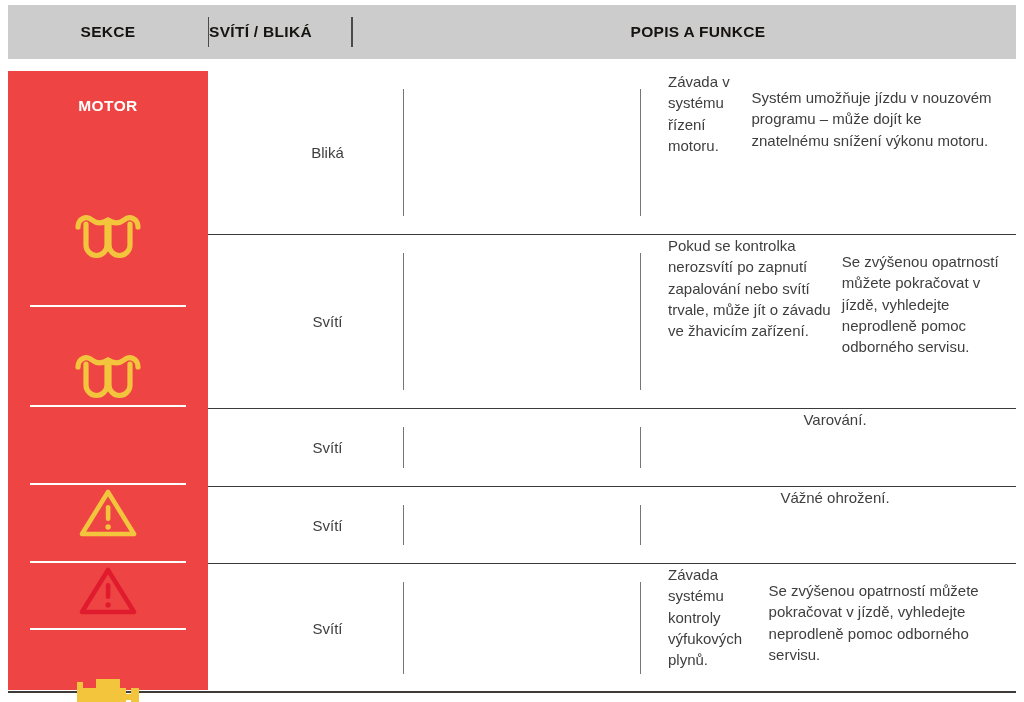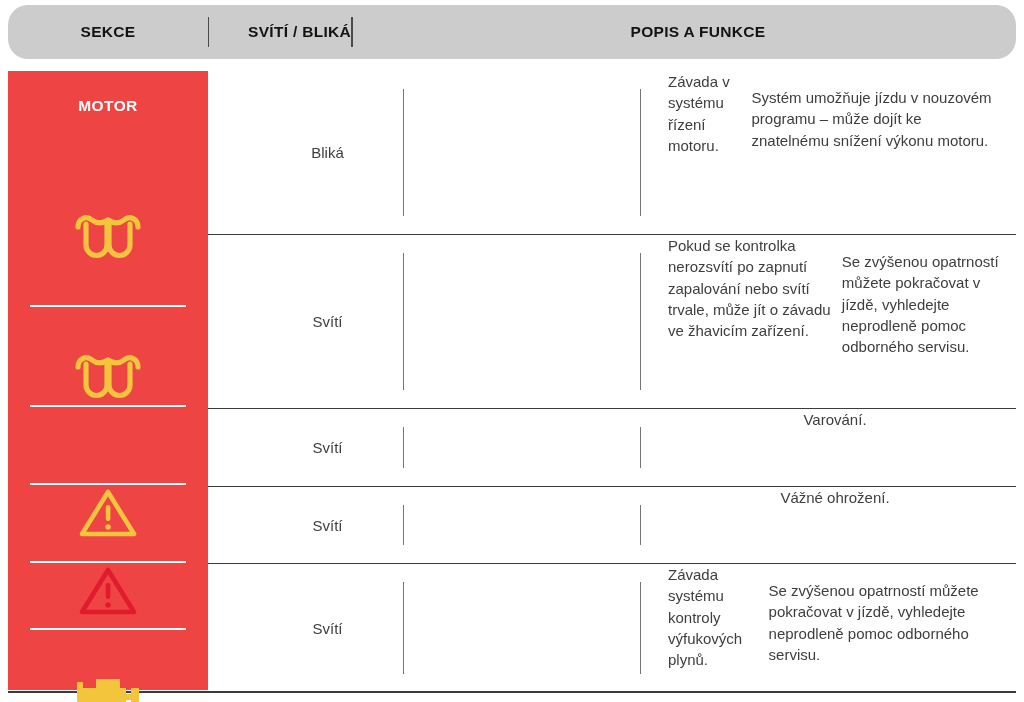--- a/index.html
+++ b/index.html
@@ -24,21 +24,20 @@
   
   .table-header {
     position: absolute;
     left: 8px;
     top: 5px;
     width: 1008px;
     height: 54px;
     background: #cccccc;
     display: flex;
     align-items: center;
-    border-radius: 20px;
   }
   .th {
     font-weight: bold;
     font-size: 15.5px;
     letter-spacing: 0.3px;
     color: #15120f;
     text-align: center;
     white-space: nowrap;
   }
   .th-sekce {
@@ -46,21 +45,21 @@
     text-align: center;
   }
   .th-div {
     width: 1px;
     height: 30px;
     background: #4a4a4a;
     flex: 0 0 1px;
   }
   .th-sviti {
     width: 142px;
-    text-align: right;
+    text-align: left;
   }
   .th-hlaseni {
     width: 236px;
     text-align: center;
   }
   .th-popis {
     flex: 1;
     text-align: center;
     padding-left: 27px;
   }

